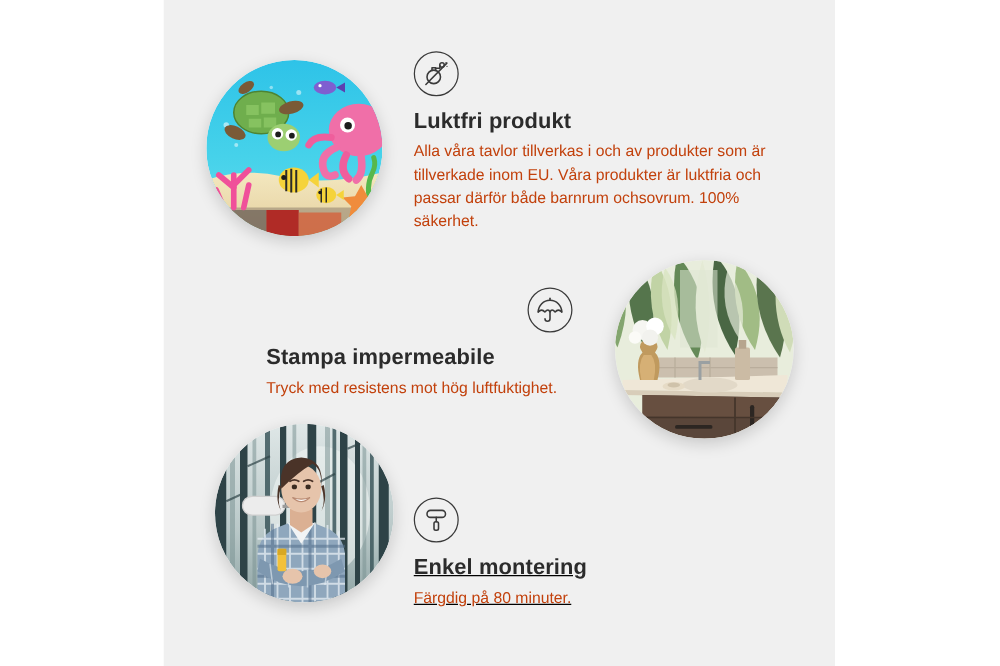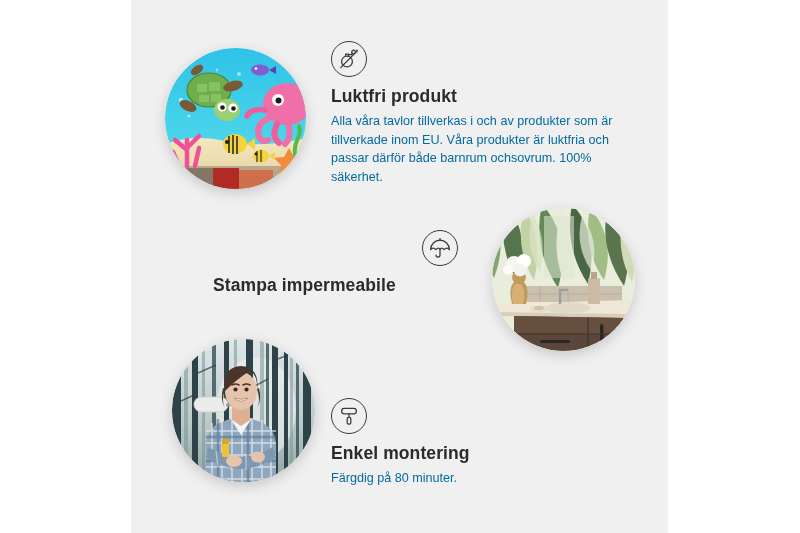--- a/index.html
+++ b/index.html
@@ -39,21 +39,21 @@
   .feature-title {
     font-size: 17.5px;
     font-weight: bold;
     color: #2b2b2b;
     letter-spacing: 0.1px;
     margin: 0 0 5px 0;
     line-height: 1.2;
   }
   .feature-desc {
     font-size: 12.6px;
-    color: #0369a1;
+    color: #c2410c;
     line-height: 1.48;
     margin: 0;
   }
 
   
   .icon-badge {
     width: 36px;
     height: 36px;
     border: 1.4px solid #3a3a3a;
     border-radius: 50%;
@@ -77,21 +77,21 @@
     inset: 0;
     border-radius: 50%;
     overflow: hidden;
   }
   .photo svg { display: block; width: 100%; height: 100%; }
 
   
   #feature-odorless { left: 331px; top: 41px;  width: 290px; }
   #feature-water    { left: 213px; top: 230px; width: 250px; text-align: left; }
   #feature-water .icon-badge { margin-left: auto; margin-right: 5px; }
-  #feature-mount    { left: 331px; top: 398px; width: 240px; }
+  #feature-mount    { left: 331px; top: 398px; width: 240px; text-decoration: underline; }
 
   #photo-underwater { left: 165px; top: 48px;  width: 141px; height: 141px; }
   #photo-bathroom   { left: 492px; top: 208px; width: 143px; height: 143px; }
   #photo-painter    { left: 172px; top: 339px; width: 143px; height: 143px; }
 </style>
 </head>
 <body>
 
 <div class="page">
 
@@ -212,20 +212,21 @@
         <path d="M2.6 13.6 A9.4 9.4 0 0 1 21.4 13.6"></path>
 
         <path d="M2.6 13.6 Q5.3 10.6 7.9 13.6 Q10.6 10.4 12 13.6 Q13.4 10.4 16.1 13.6 Q18.7 10.6 21.4 13.6"></path>
 
         <path d="M12 13.6 V19 a2 2 0 0 1 -4 0"></path>
 
         <path d="M12 4.2 V2.6"></path>
       </svg>
     </div>
     <h3 class="feature-title">Stampa impermeabile</h3>
+    <p class="feature-desc">Tryck med resistens mot hög luftfuktighet.</p>
   </div>
 
   <div class="photo" id="photo-bathroom">
     <div class="photo-inner">
       <svg viewBox="0 0 143 143" preserveAspectRatio="xMidYMid slice" aria-hidden="true">
         <defs>
           <linearGradient id="leafG" x1="0" y1="0" x2="1" y2="1">
             <stop offset="0%" stop-color="#cfdcb6"></stop>
             <stop offset="50%" stop-color="#7fa86a"></stop>
             <stop offset="100%" stop-color="#3f5c3b"></stop>

